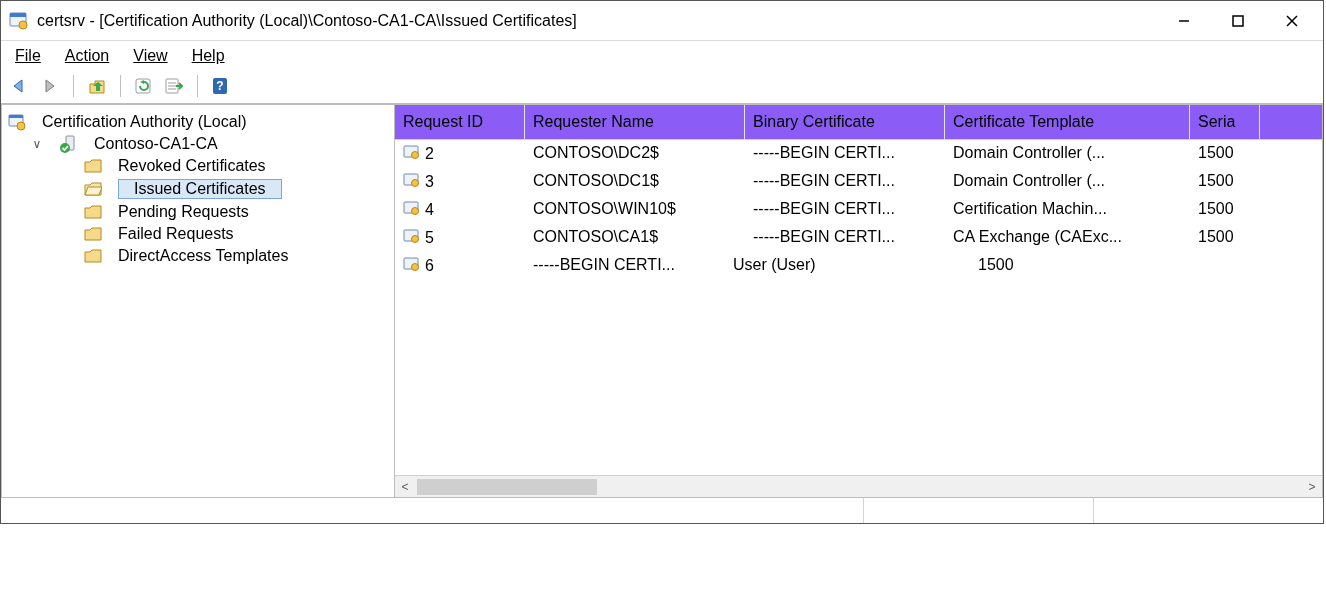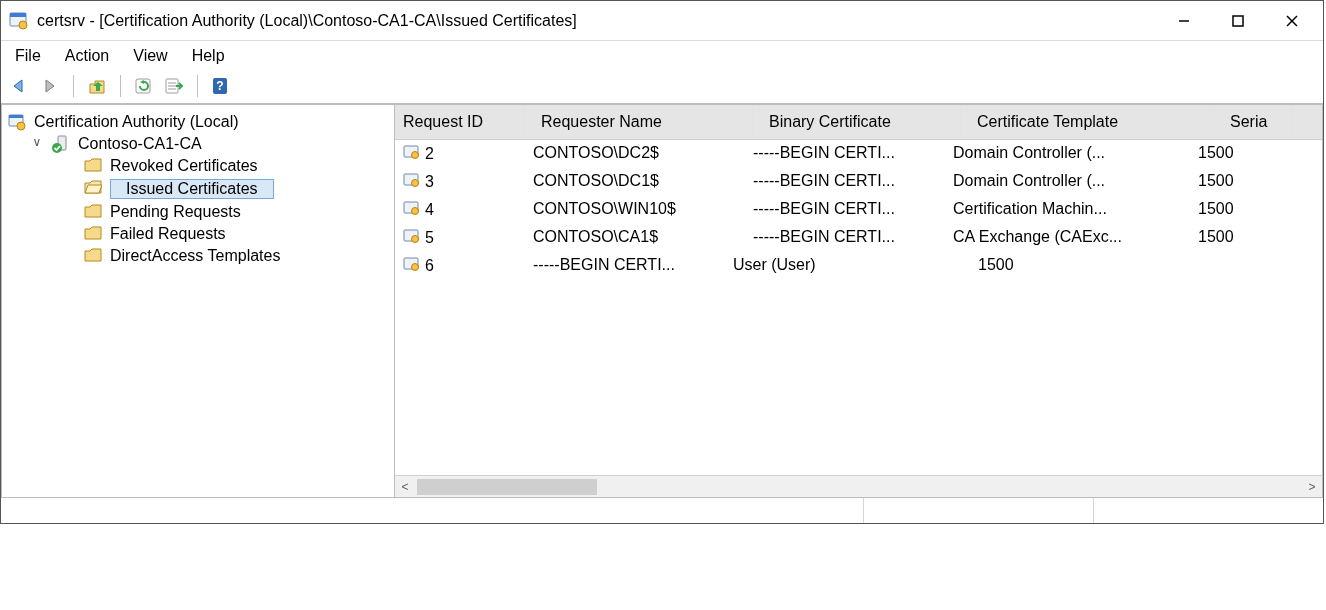--- a/index.html
+++ b/index.html
@@ -31,20 +31,21 @@
     .win-btn {
       width: 54px; height: 38px;
       display: flex; align-items: center; justify-content: center;
       font-size: 14px;
     }
     .menubar {
       display: flex;
       gap: 24px;
       padding: 6px 14px;
       font-size: 16px;
+      text-decoration: underline;
     }
     .menubar span { cursor: default; }
     .toolbar {
       display: flex;
       align-items: center;
       gap: 4px;
       padding: 2px 6px 4px 6px;
       border-bottom: 1px solid #bdbdbd;
     }
     .toolbar .sep {
@@ -64,23 +65,23 @@
       border-right: 1px solid #bdbdbd;
       border-top: 1px solid #bdbdbd;
       border-left: 1px solid #bdbdbd;
       margin: 0 0 0 0;
       padding: 6px 2px;
       overflow: auto;
     }
     .tree ul { list-style: none; margin: 0; padding: 0; }
     .tree li { white-space: nowrap; }
     .tree .node {
-      display: flex; align-items: flex-start;
+      display: flex; align-items: center;
       padding: 2px 4px;
-      gap: 8px;
+      gap: 16px;
     }
     .tree .expander { width: 14px; text-align: center; color:#5a5a5a; font-size:12px; }
     .tree .icon { display:flex; align-items:center; }
     .tree .lbl { font-size: 16px; }
     .tree .children { padding-left: 22px; }
     .tree .children2 { padding-left: 54px; }
     .tree .selected .lbl {
       background: #d9e8f7;
       border: 1px solid #7aa7d7;
       padding: 0 15px;
@@ -89,23 +90,22 @@
       flex: 1;
       display: flex;
       flex-direction: column;
       border-top: 1px solid #bdbdbd;
       border-right: 1px solid #bdbdbd;
       min-width: 0;
     }
     .list-header {
       display: flex;
       border-bottom: 1px solid #d0d0d0;
-      background: #e5e5e5;
+      background: #8b5cf6;
       font-size: 16px;
-      gap: 8px;
     }
     .list-header .col {
       padding: 8px 8px;
       border-right: 1px solid #e3e3e3;
       white-space: nowrap;
       overflow: hidden;
     }
     .list-body {
       flex: 1;
       overflow: hidden;

